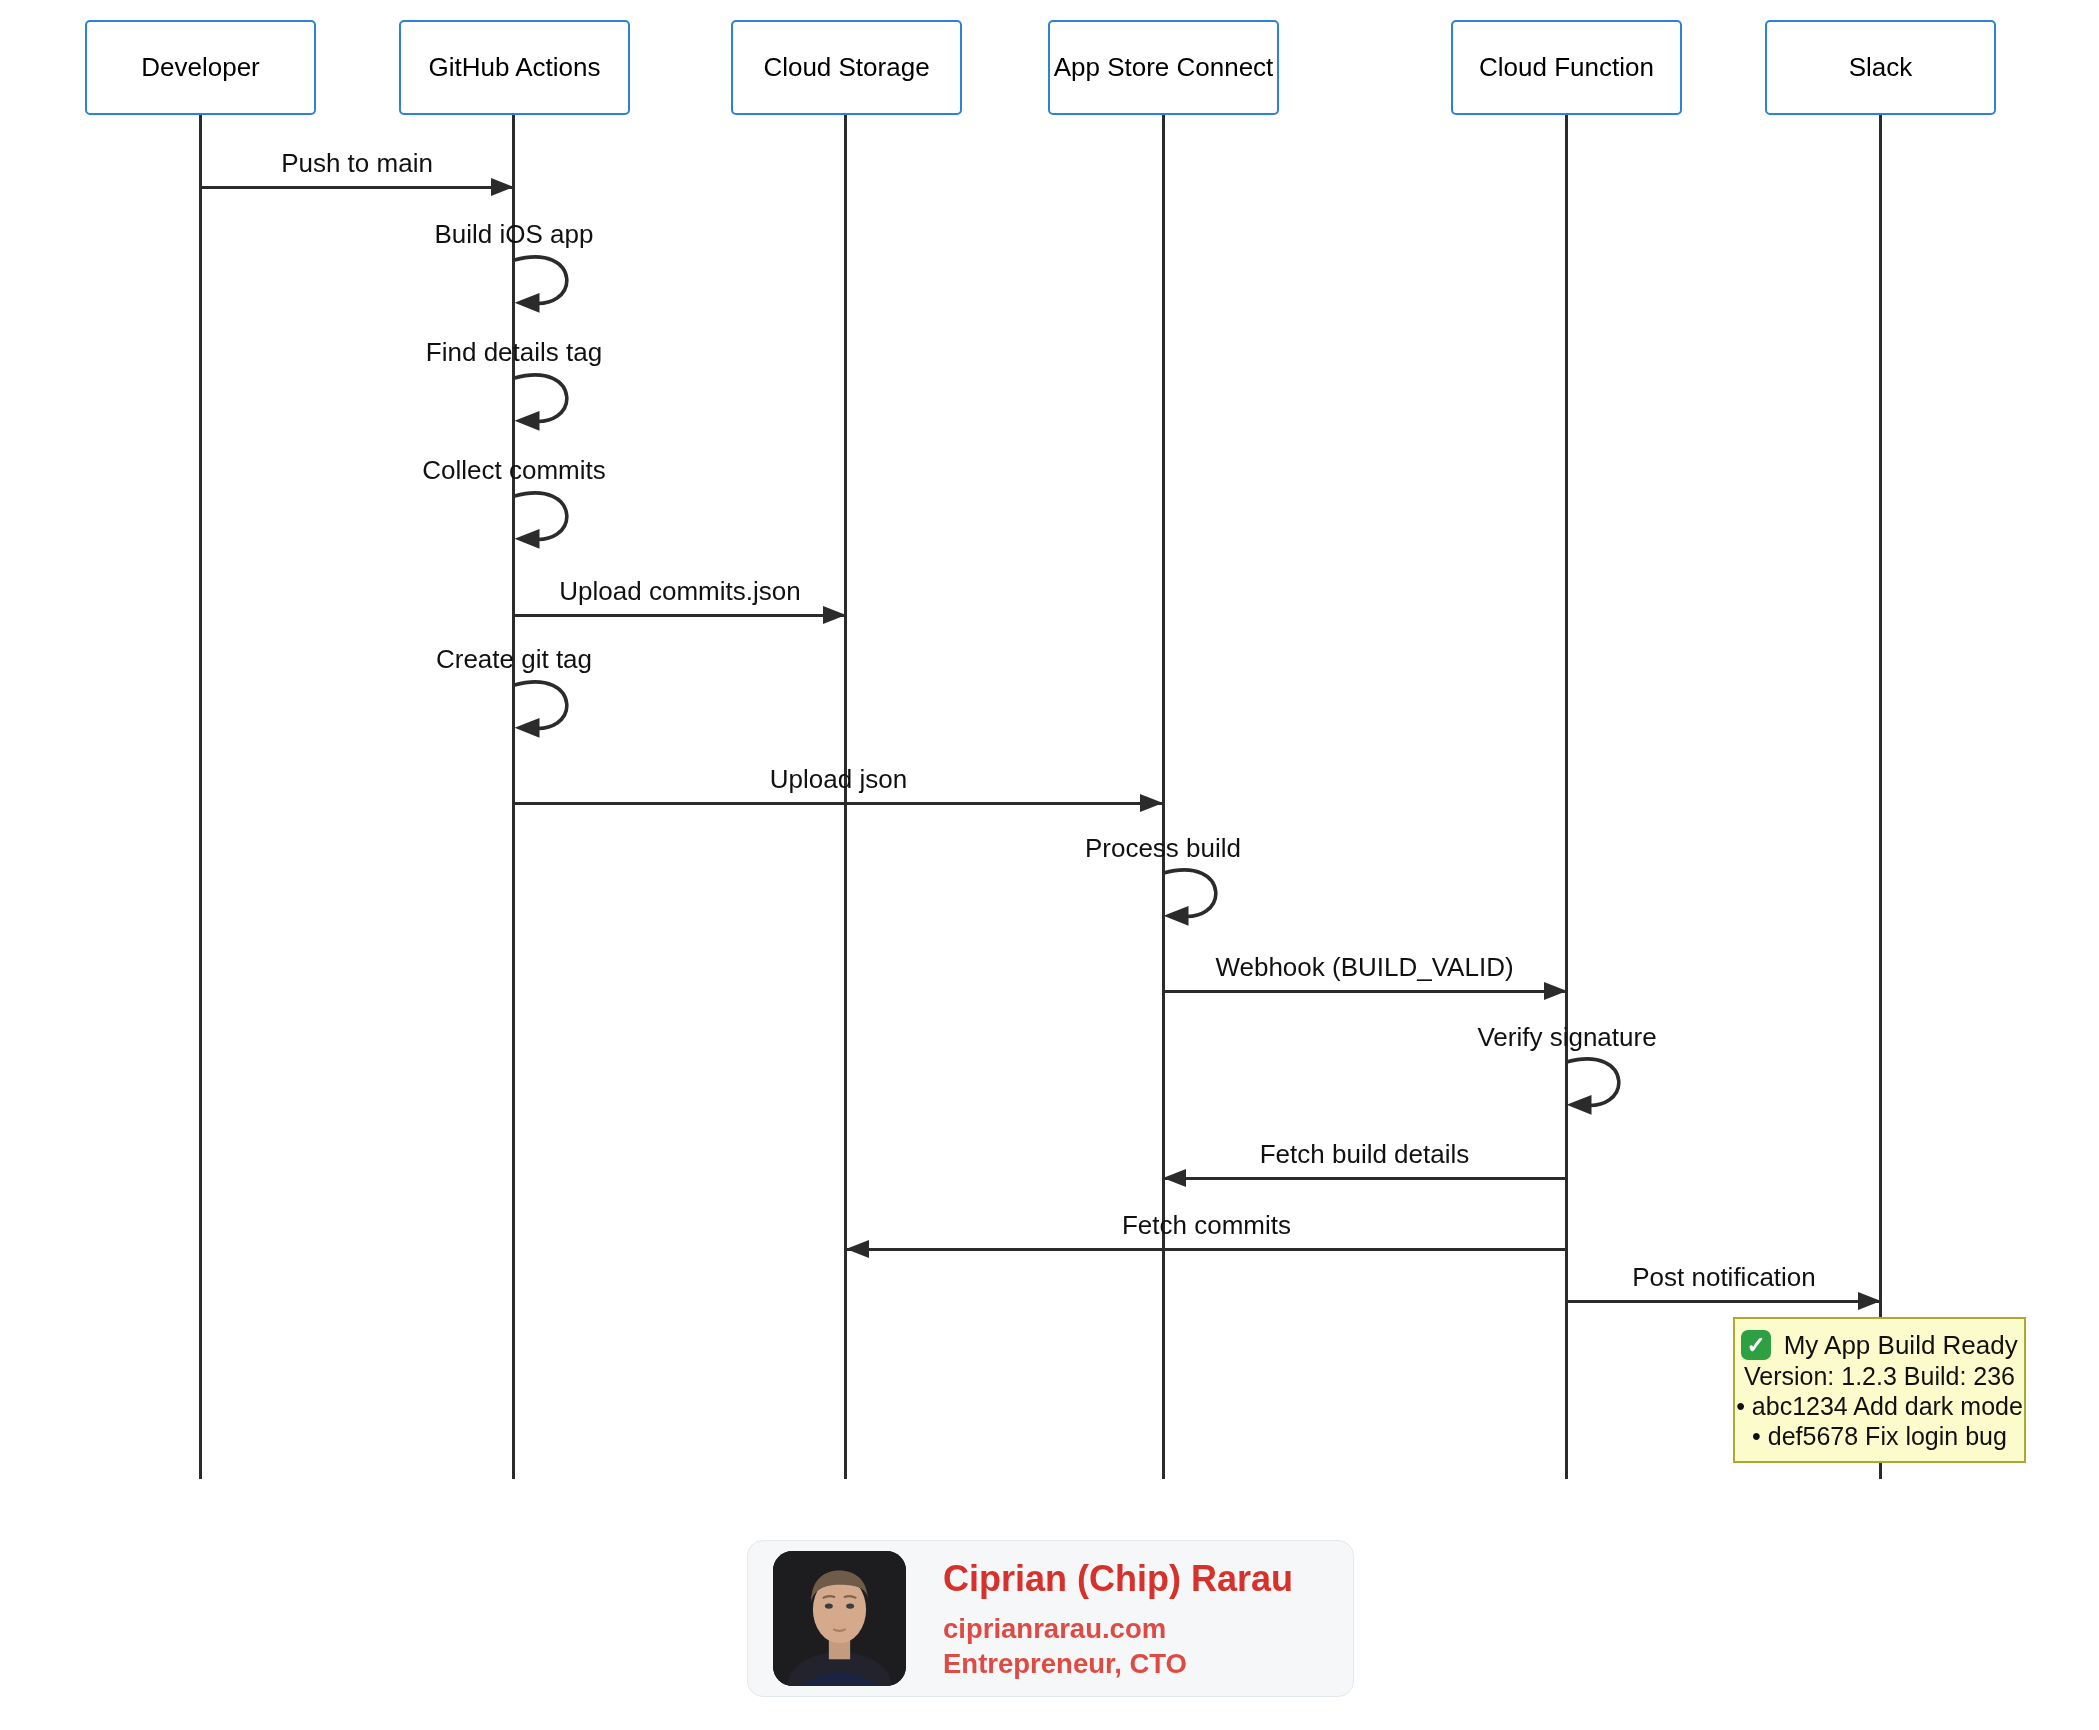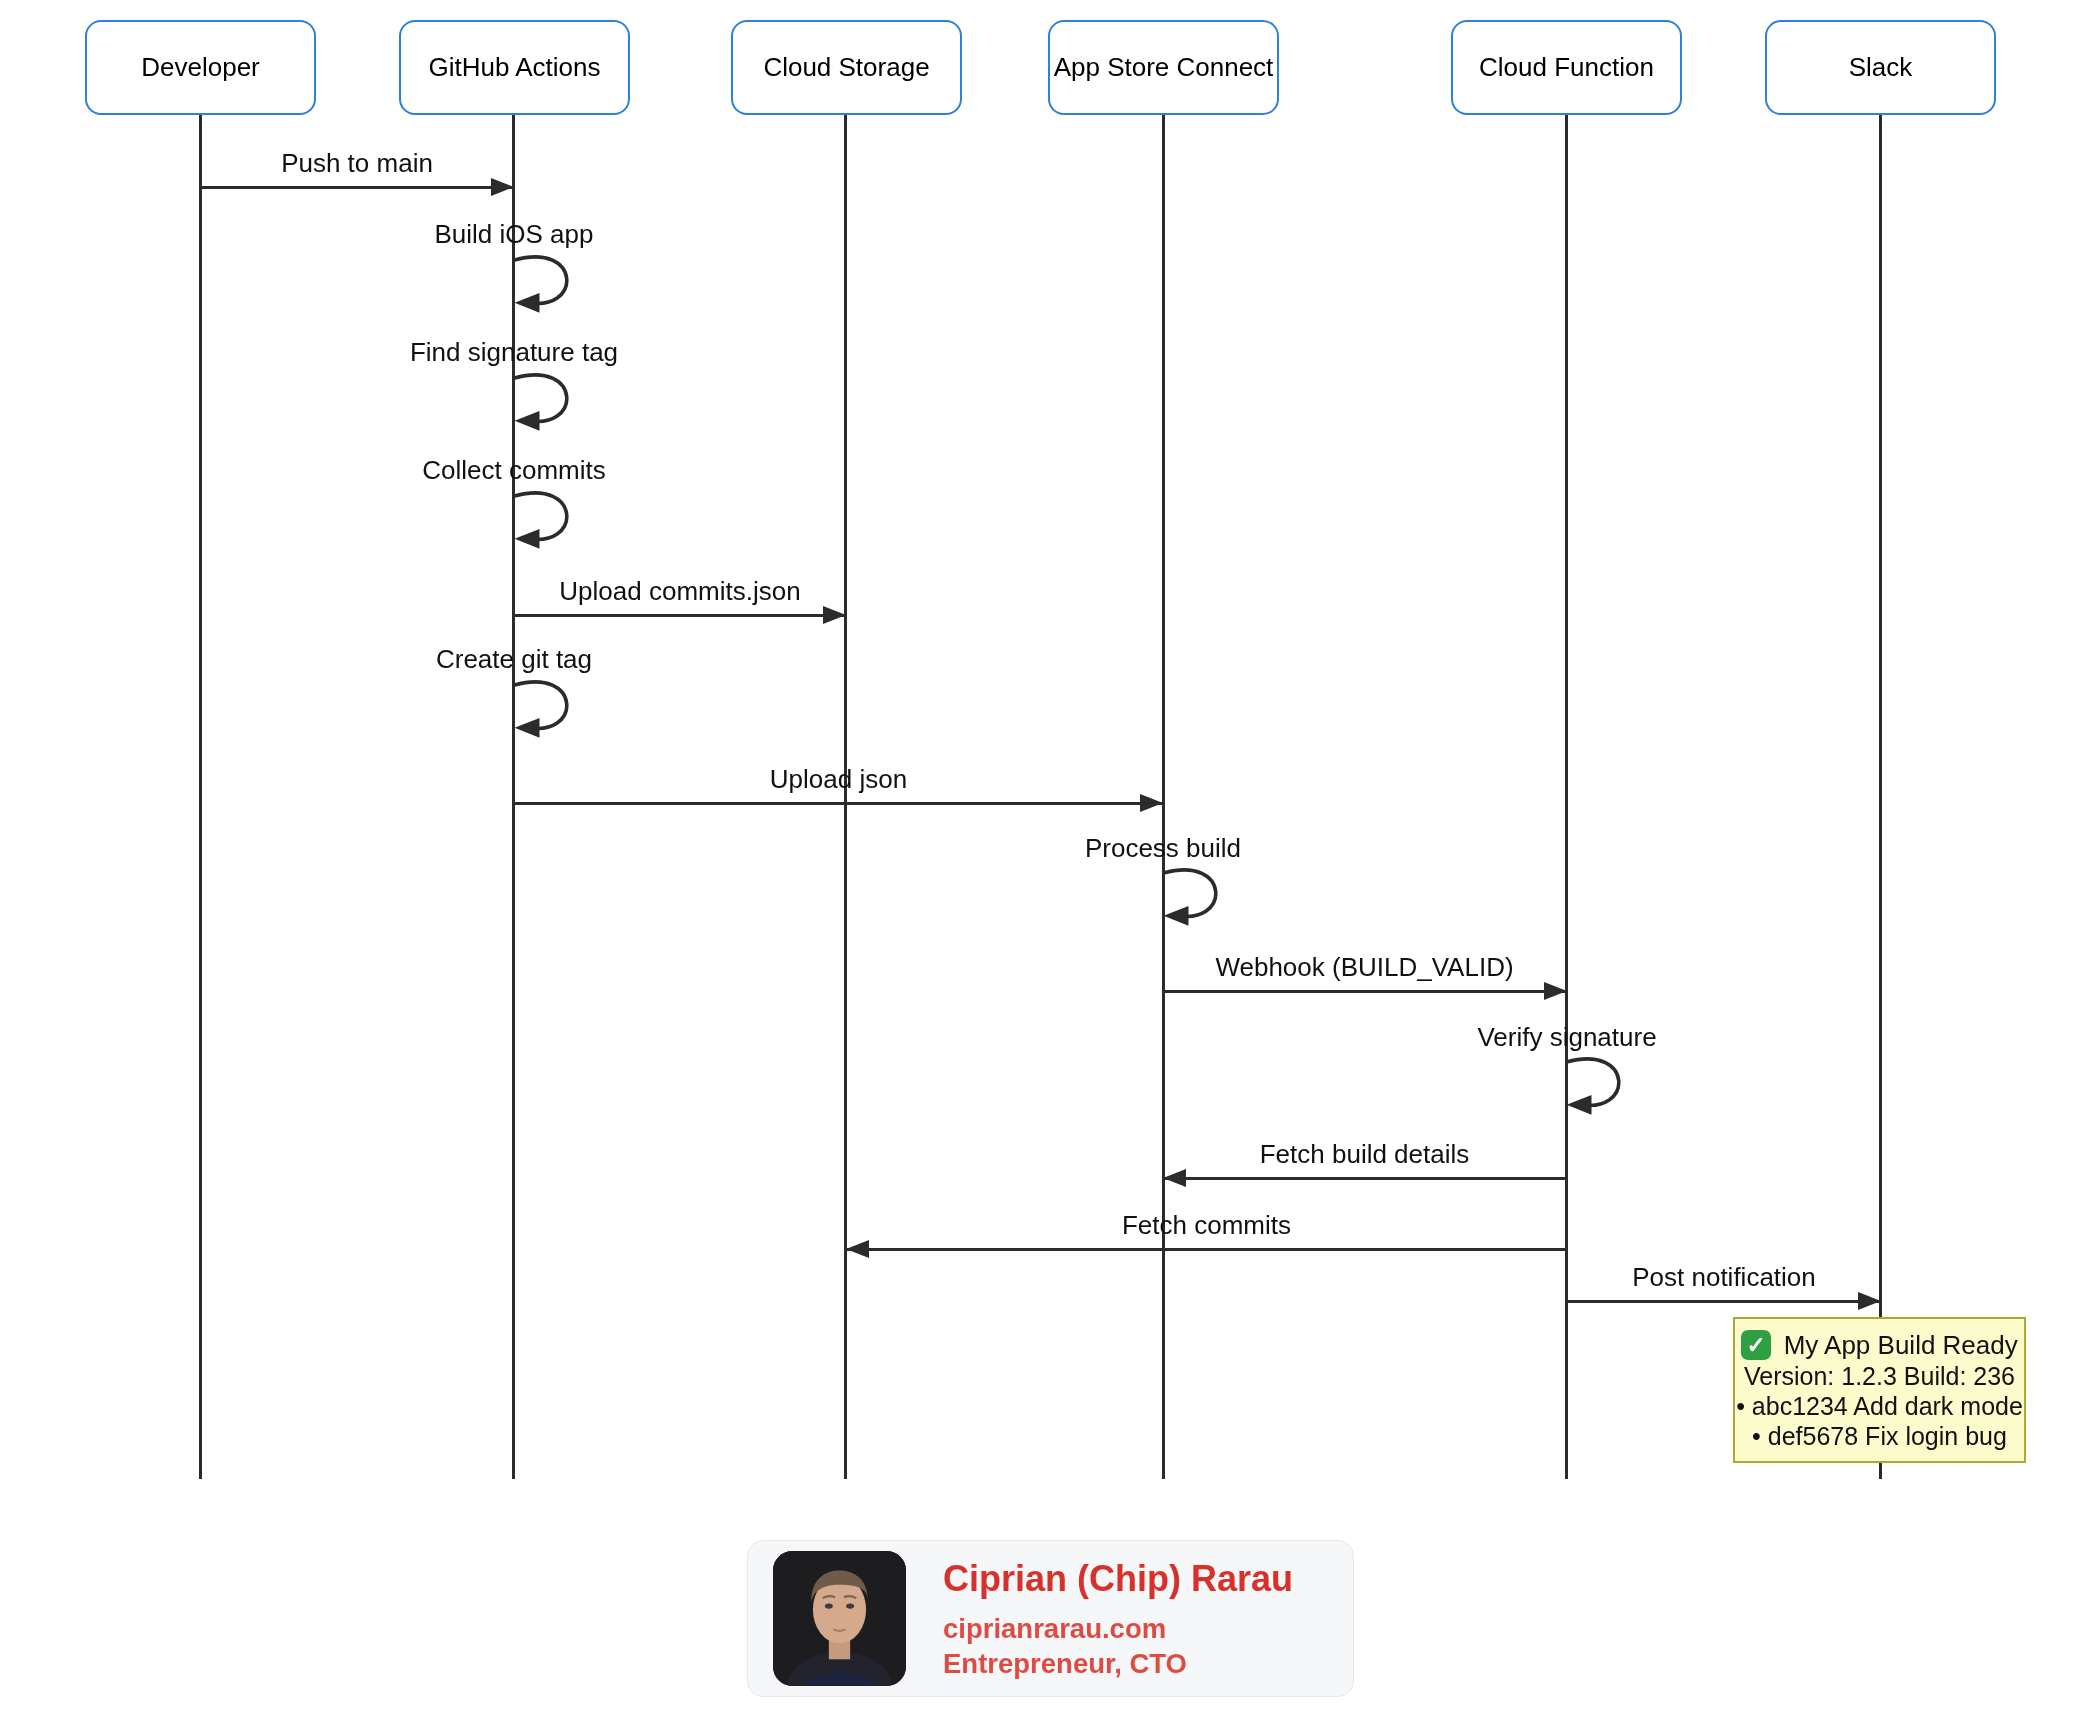--- a/index.html
+++ b/index.html
@@ -13,21 +13,21 @@
   }
 
   
   .participant {
     position: absolute;
     top: 20.4px;
     width: 231px;
     height: 95px;
     background: #ffffff;
     border: 2.7px solid #2F80D9;
-    border-radius: 16px;
+    border-radius: 5px;
     display: flex;
     align-items: center;
     justify-content: center;
     font-size: 26px;
     color: #000000;
     box-sizing: border-box;
     z-index: 3;
   }
 
   
@@ -191,21 +191,21 @@
   <div class="mlabel" style="left:200px;top:147px;width:314px">Push to main</div>
   <div class="mline" style="left:200px;top:186px;width:314px"></div>
   <div class="ah-r" style="left:491px;top:178px"></div>
 
   <div class="slabel" style="left:248px;top:218px">Build iOS app</div>
   <svg class="loop" style="left:511px;top:252px" width="82" height="66" viewBox="0 0 92 74">
     <path d="M4,9 C80,-12 80,70 16,56"></path>
     <polygon points="32,46 4,57 32,68"></polygon>
   </svg>
 
-  <div class="slabel" style="left:248px;top:336px">Find signature tag</div>
+  <div class="slabel" style="left:248px;top:336px">Find details tag</div>
   <svg class="loop" style="left:511px;top:370px" width="82" height="66" viewBox="0 0 92 74">
     <path d="M4,9 C80,-12 80,70 16,56"></path>
     <polygon points="32,46 4,57 32,68"></polygon>
   </svg>
 
   <div class="slabel" style="left:248px;top:454px">Collect commits</div>
   <svg class="loop" style="left:511px;top:488px" width="82" height="66" viewBox="0 0 92 74">
     <path d="M4,9 C80,-12 80,70 16,56"></path>
     <polygon points="32,46 4,57 32,68"></polygon>
   </svg>

